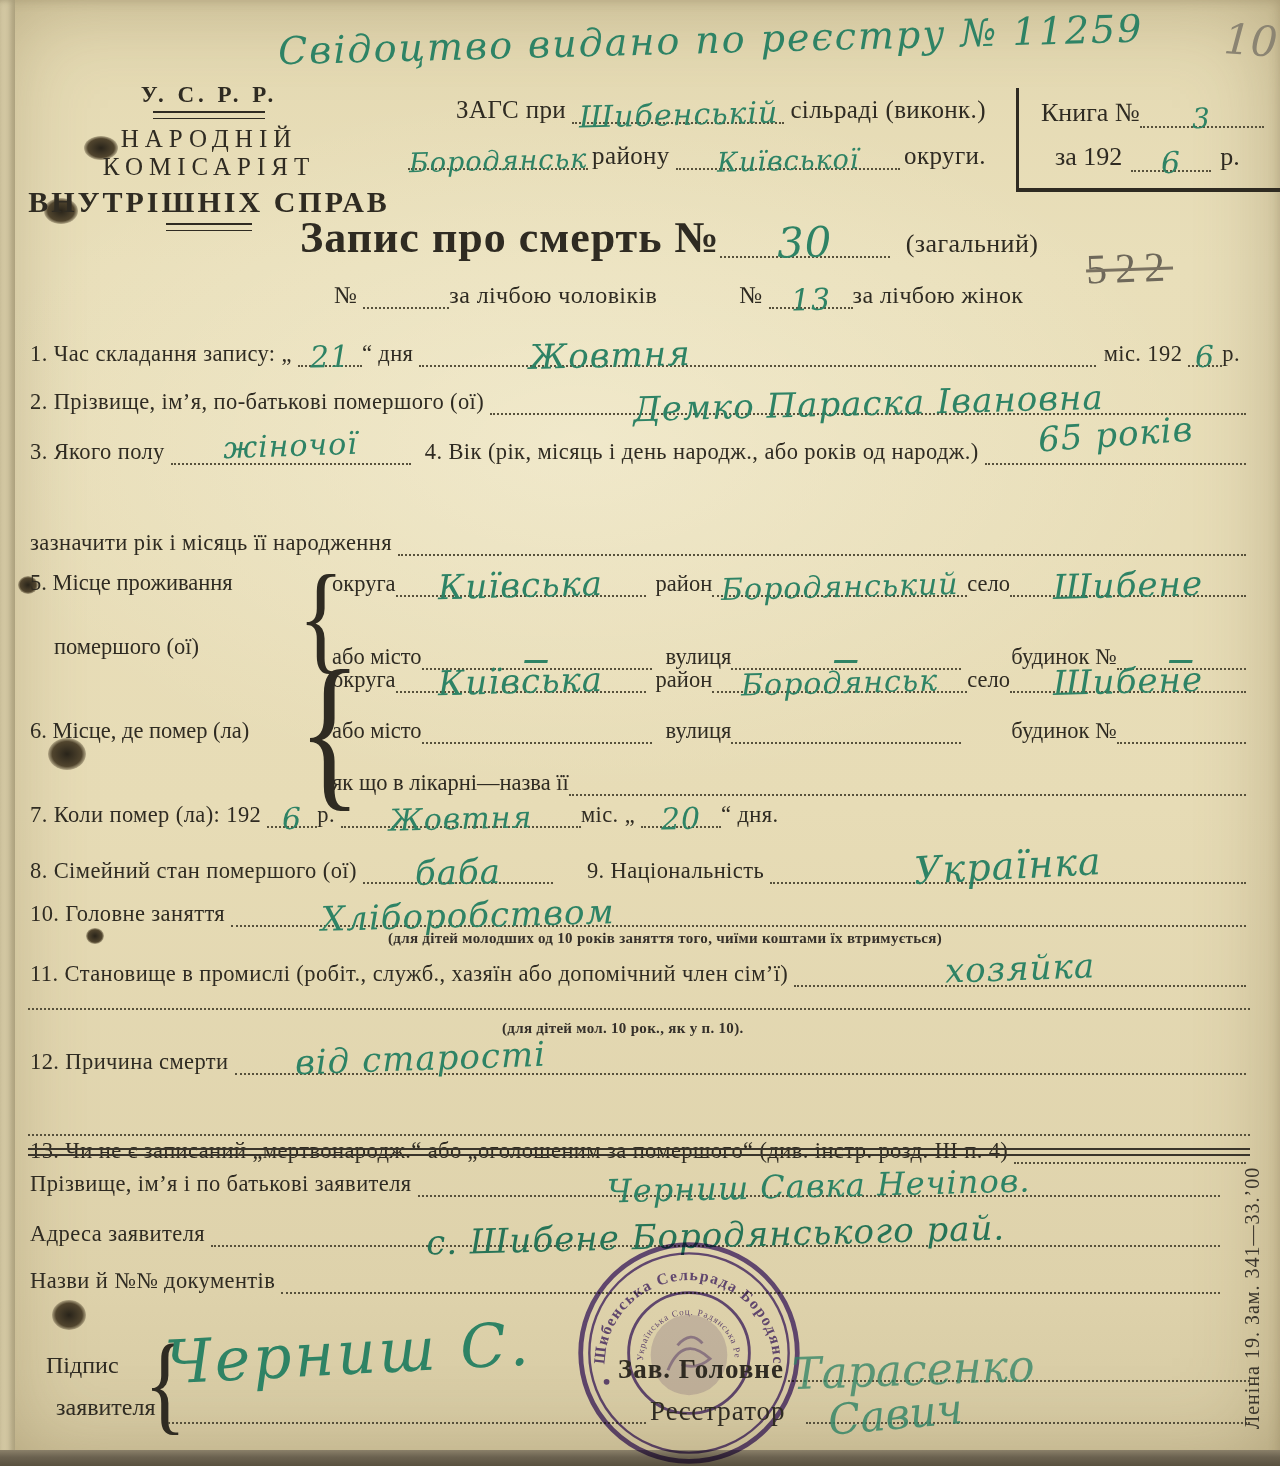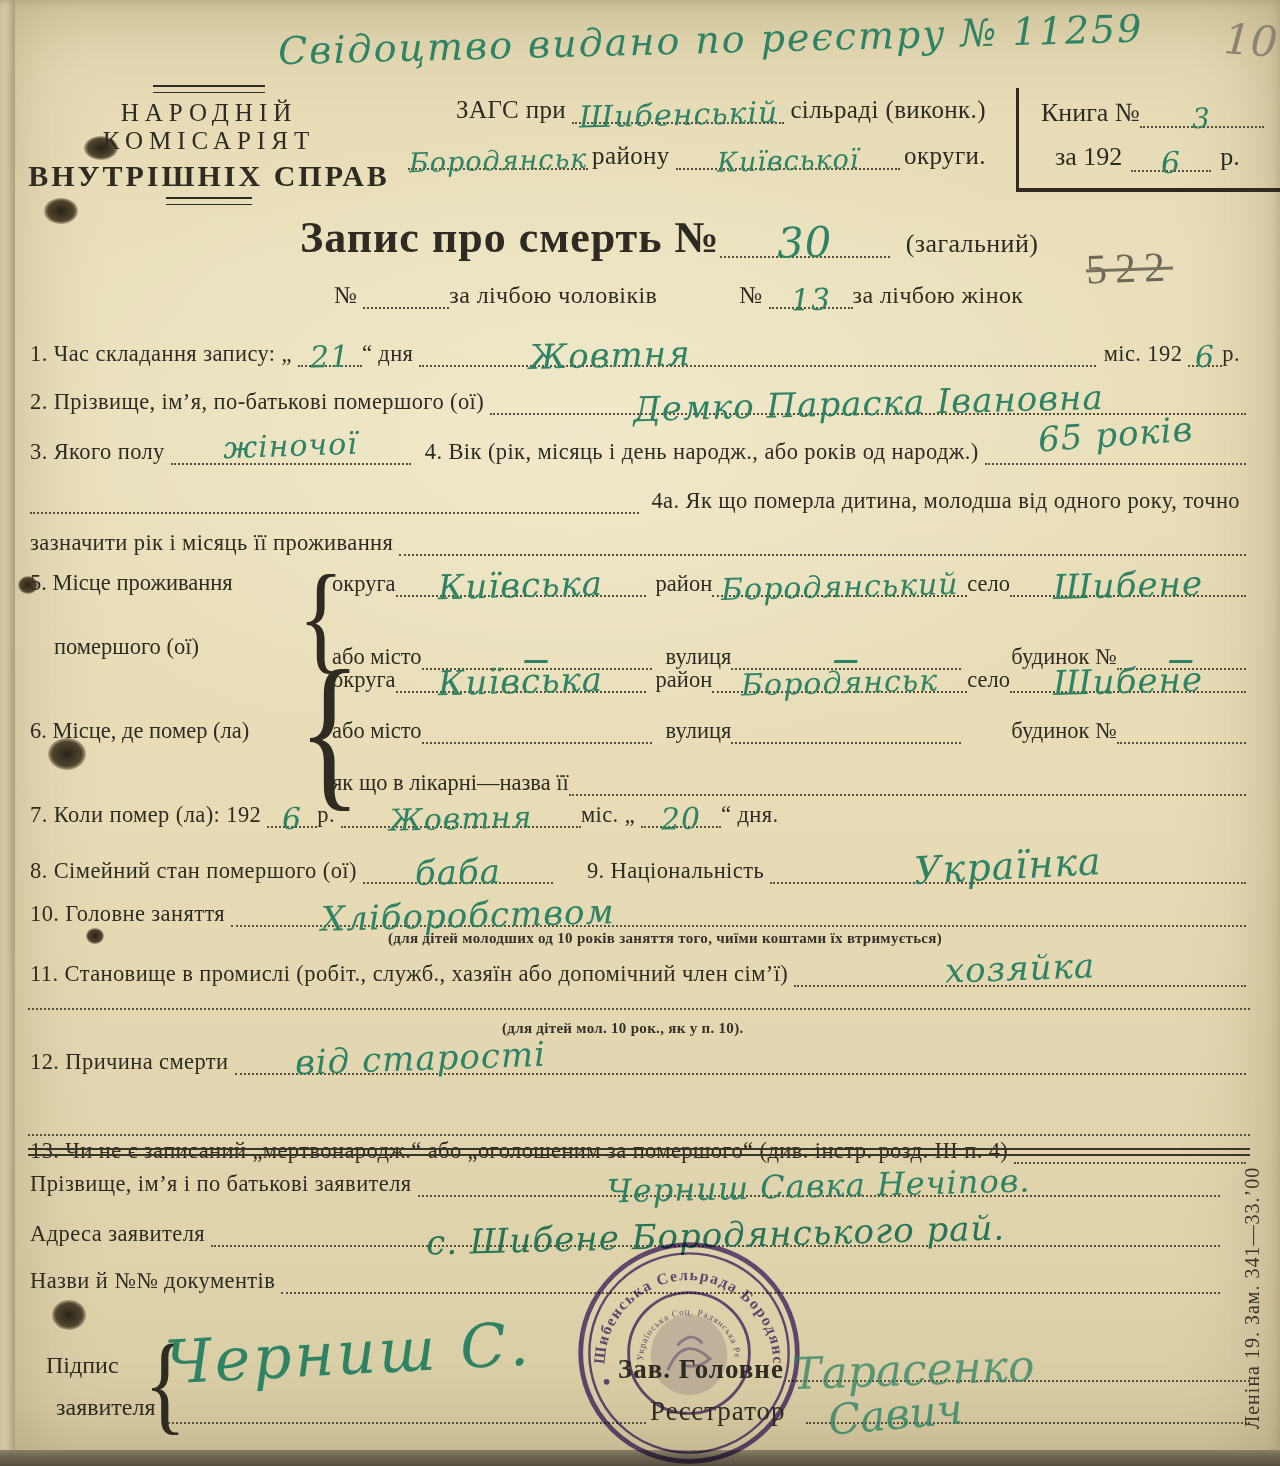--- a/index.html
+++ b/index.html
@@ -41,20 +41,21 @@
   <div class="spot" style="left:84px;top:136px;width:34px;height:24px;"></div>
   <div class="spot" style="left:18px;top:576px;width:20px;height:18px;"></div>
   <div class="spot" style="left:48px;top:738px;width:38px;height:32px;"></div>
   <div class="spot" style="left:86px;top:928px;width:18px;height:16px;"></div>
   <div class="spot" style="left:52px;top:1300px;width:34px;height:30px;"></div>
 
   <div class="sig" style="left:278px;top:18px;font-size:38px;transform:rotate(-1.5deg);letter-spacing:2px;">Свідоцтво видано по реєстру № 11259</div>
   <div style="position:absolute;left:1224px;top:16px;font-family:'DejaVu Serif',serif;font-style:italic;font-size:42px;color:#8b8472;transform:rotate(4deg);">10</div>
 
   <div style="position:absolute;left:10px;top:82px;width:398px;text-align:center;">
+    <div style="font-size:23px;font-weight:bold;letter-spacing:4px;">У. С. Р. Р.</div>
     <div style="width:112px;height:5px;border-top:2px solid #2f2b22;border-bottom:1.5px solid #2f2b22;margin:3px auto 6px;"></div>
     <div style="font-size:25px;letter-spacing:6px;">НАРОДНІЙ КОМІСАРІЯТ</div>
     <div style="font-size:30px;font-weight:bold;letter-spacing:3px;margin-top:4px;">ВНУТРІШНІХ СПРАВ</div>
     <div style="width:86px;height:5px;border-top:2px solid #2f2b22;border-bottom:1.5px solid #2f2b22;margin:4px auto 0;"></div>
   </div>
 
   <div class="row" style="left:408px;right:288px;top:96px;font-size:25px;margin-left:48px;">
     <span class="lbl">ЗАГС при</span>
     <span class="fill grow">
         <i class="hw">Шибенській</i>
@@ -138,26 +139,22 @@
     <span class="lbl">3. Якого полу</span>
     <span class="fill" style="width:240px;">
         <i class="hw" style="transform:translateY(-4px) rotate(-2deg);">жіночої</i>
       </span>
     <span class="lbl" style="padding-left:14px;">4. Вік (рік, місяць і день народж., або років од народж.)</span>
     <span class="fill grow">
         <i class="hw big" style="transform:translateY(-14px) rotate(-4deg);">65 років</i>
       </span>
   </div>
 
-  <div class="row" style="top:486px;">
-    <span class="fill" style="width:656px;"></span>
-    <span class="lbl" style="padding-left:12px;">4а. Як що померла дитина, молодша від одного року, точно</span>
-  </div>
   <div class="row" style="top:528px;">
-    <span class="lbl">зазначити рік і місяць її проживання</span>
+    <span class="lbl">зазначити рік і місяць її народження</span>
     <span class="fill grow"></span>
   </div>
 
   <div class="sect" style="top:566px;grid-template-columns:268px 34px 1fr;height:104px;">
     <div style="font-size:22.5px;display:flex;flex-direction:column;justify-content:space-between;padding:4px 0 10px;">
       <span>5. Місце проживання</span>
       <span style="padding-left:24px;">помершого (ої)</span>
     </div>
     <div class="brace" style="font-size:96px;transform:scaleY(1.25);">{</div>
     <div style="display:flex;flex-direction:column;justify-content:space-between;">

